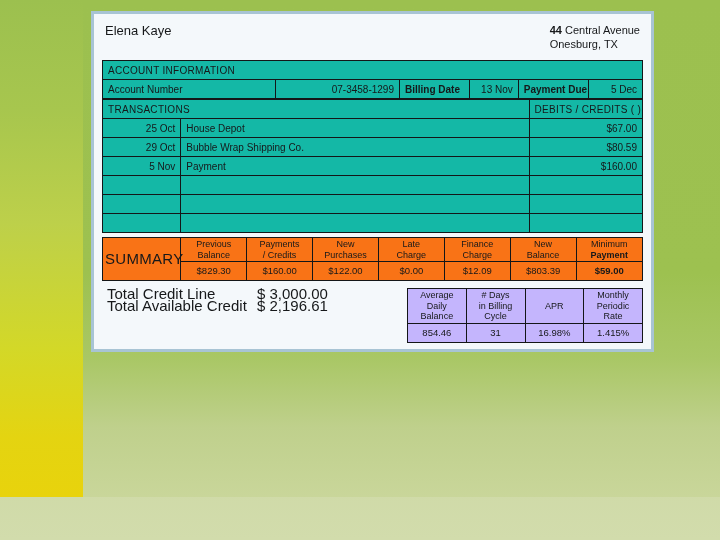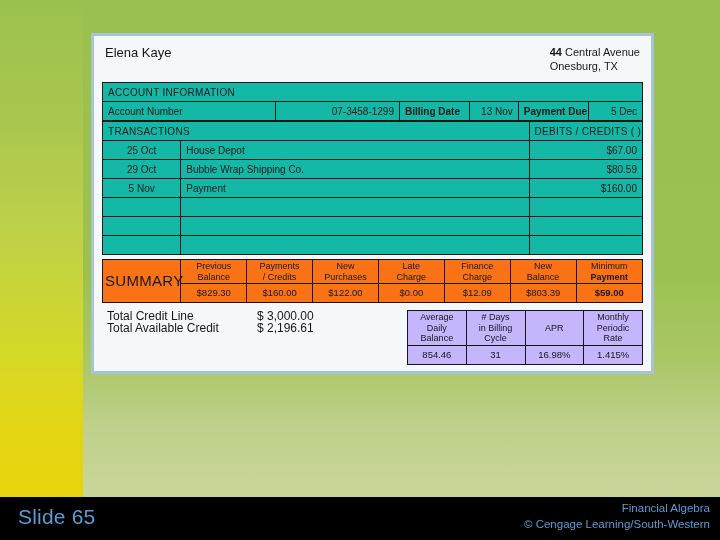--- a/index.html
+++ b/index.html
@@ -41,21 +41,21 @@
   }
   #credit-block {
     position: absolute; right: 10px; top: 3px;
     text-align: right; color: #5b9bd5;
     font-size: 11.5px; line-height: 16px;
   }
 
   
   #card {
     position: absolute;
-    left: 91px; top: 33px;
+    left: 91px; top: 11px;
     width: 563px; height: 341px;
     background: #f4f8fb;
     border: 3px solid #a8c4d4;
     box-sizing: border-box;
     padding: 7px 8px 8px 8px;
   }
 
   .addr-row {
     display: flex; justify-content: space-between;
     align-items: flex-start;
@@ -76,21 +76,21 @@
     font-size: 10px;
     color: #16181a;
     height: 18px;
     padding: 0 5px;
     background: #14b8a6;
     white-space: nowrap;
     overflow: hidden;
   }
   .lbl { text-align: left; }
   .val { text-align: right; }
-  .ctr { text-align: center; }
+  .ctr { text-align: right; }
   .bold { font-weight: bold; }
 
   .sect-head td { font-size: 9.5px; letter-spacing: .3px; }
 
   
   table.summary { border-collapse: collapse; width: 100%; table-layout: fixed; margin-top: 4px; }
   table.summary td {
     border: 1.6px solid #141618;
     background: #f97316;
     font-size: 9px;
@@ -100,21 +100,21 @@
     line-height: 10.5px;
   }
   table.summary td.sumlabel { font-size: 15px; letter-spacing: .3px; }
   table.summary td.amt { height: 16px; font-size: 9.5px; }
 
   
   .bottom-wrap { display: flex; margin-top: 7px; align-items: flex-start; }
   .credit-lines {
     flex: 0 0 300px;
     display: flex;
-    font-size: 12px; color: #16181a; line-height: 12px;
+    font-size: 15px; color: #16181a; line-height: 12px;
     padding-left: 5px;
     align-items: center;
   }
   .credit-lines .names { width: 150px; }
   .credit-lines .amts { width: 110px; }
   table.apr { border-collapse: collapse; table-layout: fixed; width: 256px; }
   table.apr td {
     border: 1.6px solid #141618;
     background: #c4b5fd;
     font-size: 9px; color: #16181a;
@@ -275,21 +275,14 @@
           <td class="aprval">31</td>
           <td class="aprval">16.98%</td>
           <td class="aprval">1.415%</td>
         </tr>
       </tbody>
         </table>
     </div>
 
   </div>
 
-  <div id="footer-bar">
-    <div id="slide-number">Slide 65</div>
-    <div id="credit-block">
-      <div>Financial Algebra</div>
-      <div>© Cengage Learning/South-Western</div>
-    </div>
-  </div>
 
 </div>
 
 </body></html>

